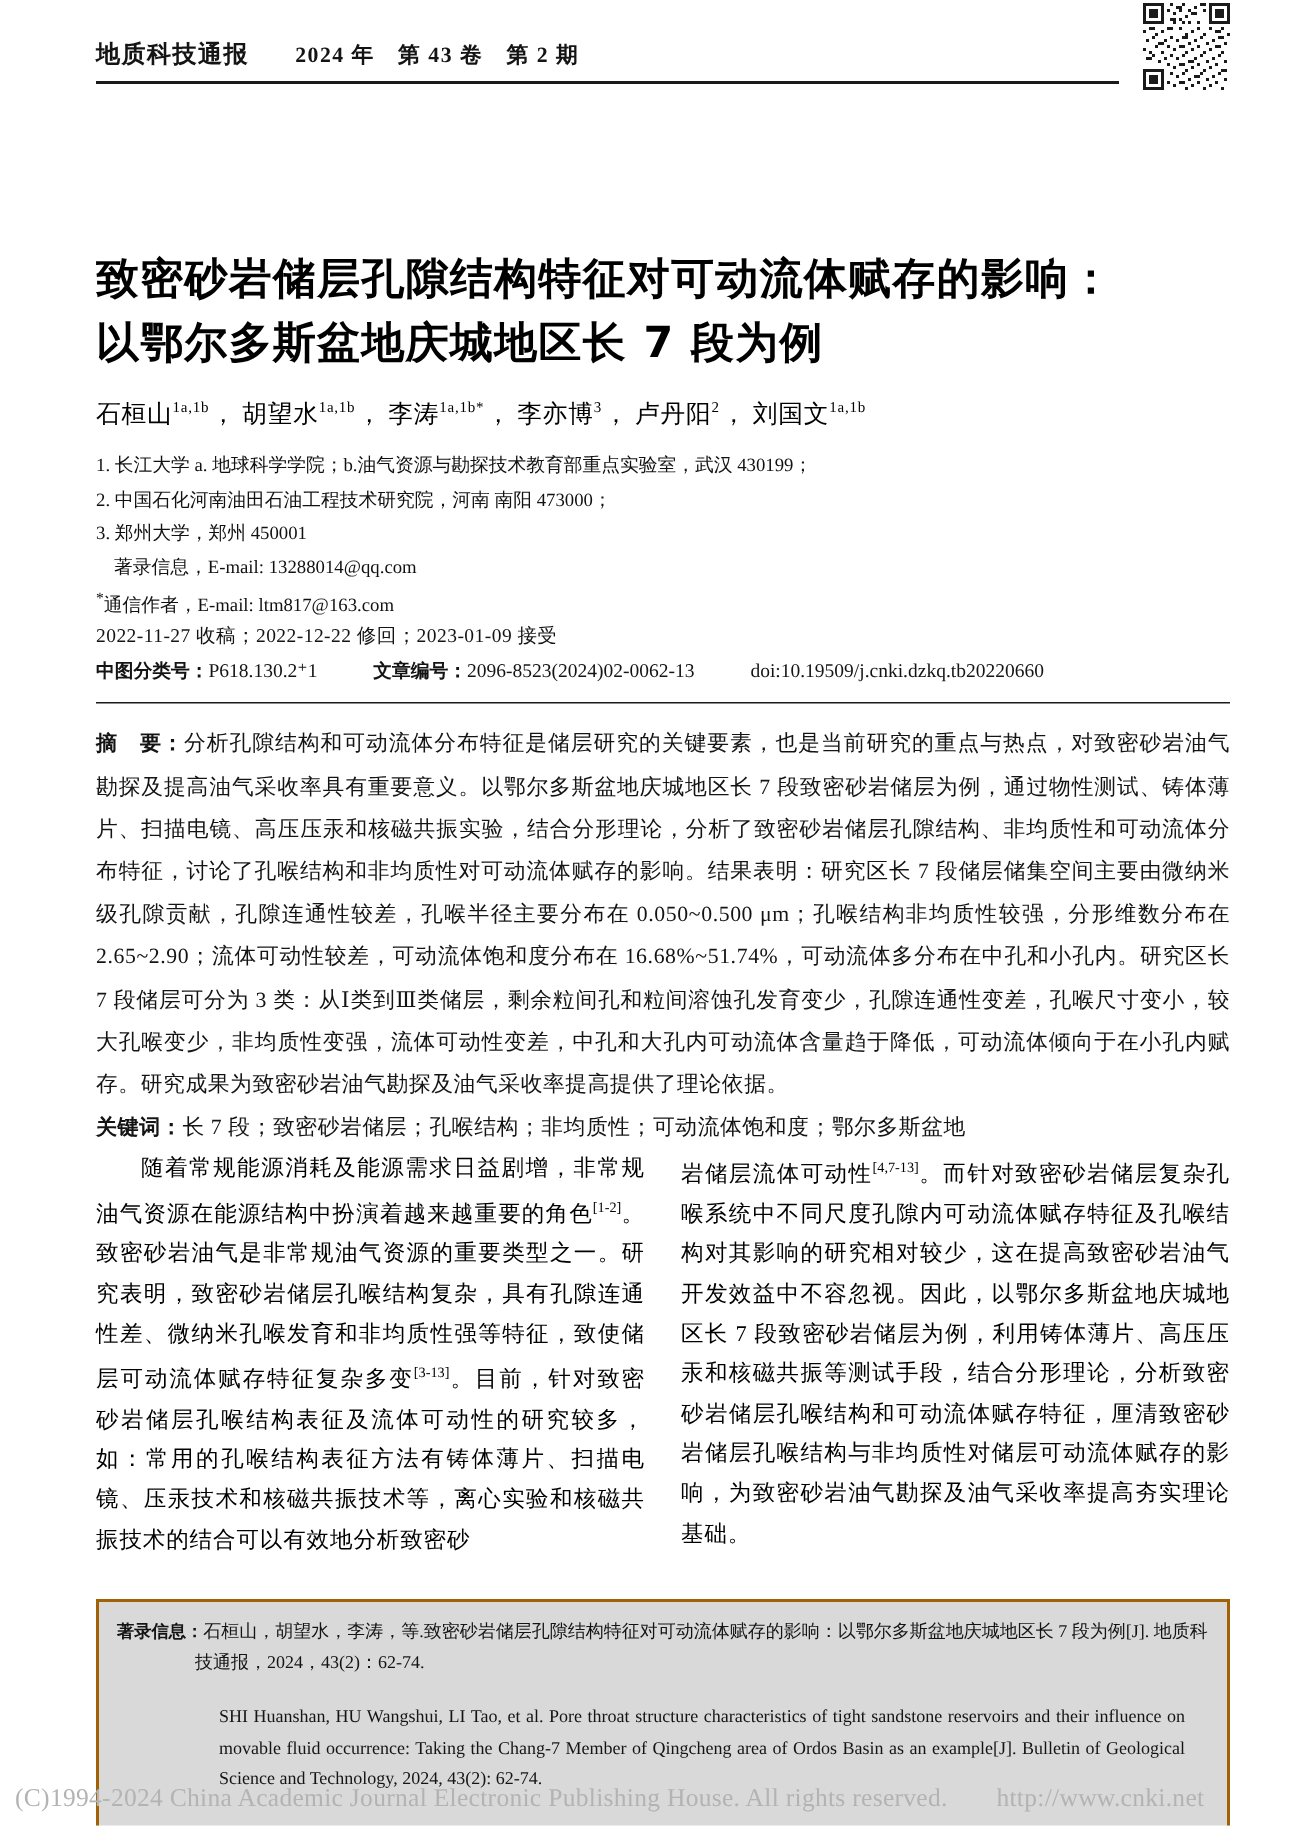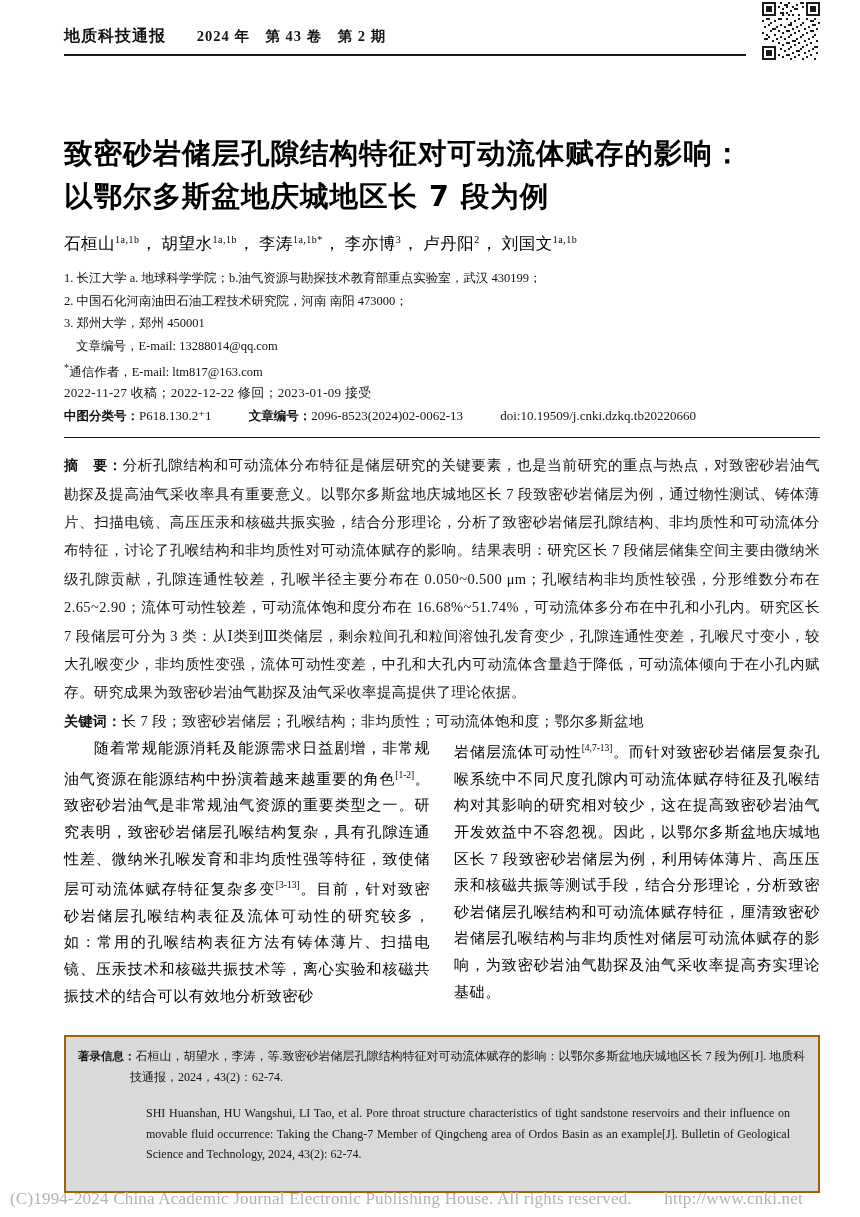--- a/index.html
+++ b/index.html
@@ -16,21 +16,21 @@
   .jline{font-weight:bold;font-size:15px;letter-spacing:1px;}
   .jname{font-size:16px;margin-right:26px;}
   .jissue{font-size:14.5px;}
   .jrule{height:2px;background:#1a1a1a;width:682px;margin-top:7px;}
   .qr{position:absolute;top:2px;right:0px;width:58px;height:58px;}
 
   
   .title{
     font-family:"DejaVu Sans","Liberation Sans",sans-serif;
     font-weight:700;font-size:28.5px;line-height:43px;
-    margin:76px 0 0 0;letter-spacing:1px;color:#000;
+    margin:108px 0 0 0;letter-spacing:1px;color:#000;
   }
 
   
   .authors{margin-top:15px;font-size:16.5px;letter-spacing:.5px;color:#000;}
   .authors sup{font-size:10px;}
   .au-sep{margin:0 4px 0 1px;}
 
   
   .affils{margin-top:12px;font-size:12.5px;line-height:22.5px;color:#111;}
   .email-line{padding-left:12px;}
@@ -127,21 +127,21 @@
 
     <div class="authors">
       <span><span>石桓山</span><sup>1a,1b</sup><span class="au-sep">，</span></span><span><span>胡望水</span><sup>1a,1b</sup><span class="au-sep">，</span></span><span><span>李涛</span><sup>1a,1b*</sup><span class="au-sep">，</span></span><span><span>李亦博</span><sup>3</sup><span class="au-sep">，</span></span><span><span>卢丹阳</span><sup>2</sup><span class="au-sep">，</span></span><span><span>刘国文</span><sup>1a,1b</sup></span>
     </div>
 
     <div class="affils">
       <div>1. 长江大学 a. 地球科学学院；b.油气资源与勘探技术教育部重点实验室，武汉 430199；</div>
       <div>2. 中国石化河南油田石油工程技术研究院，河南 南阳 473000；</div>
       <div>3. 郑州大学，郑州 450001</div>
       <div class="email-line">
-        <span>文章编号，E-mail: </span><span class="email">13288014@qq.com</span>
+        <span>著录信息，E-mail: </span><span class="email">13288014@qq.com</span>
       </div>
       <div>
         <sup>*</sup><span>通信作者，E-mail: </span><span class="email">ltm817@163.com</span>
       </div>
     </div>
 
     <div class="dates">2022-11-27 收稿；2022-12-22 修回；2023-01-09 接受</div>
     <div class="meta">
       <span class="lbl">中图分类号：</span><span>P618.130.2⁺1</span>
       <span class="lbl gap">文章编号：</span><span>2096-8523(2024)02-0062-13</span>

